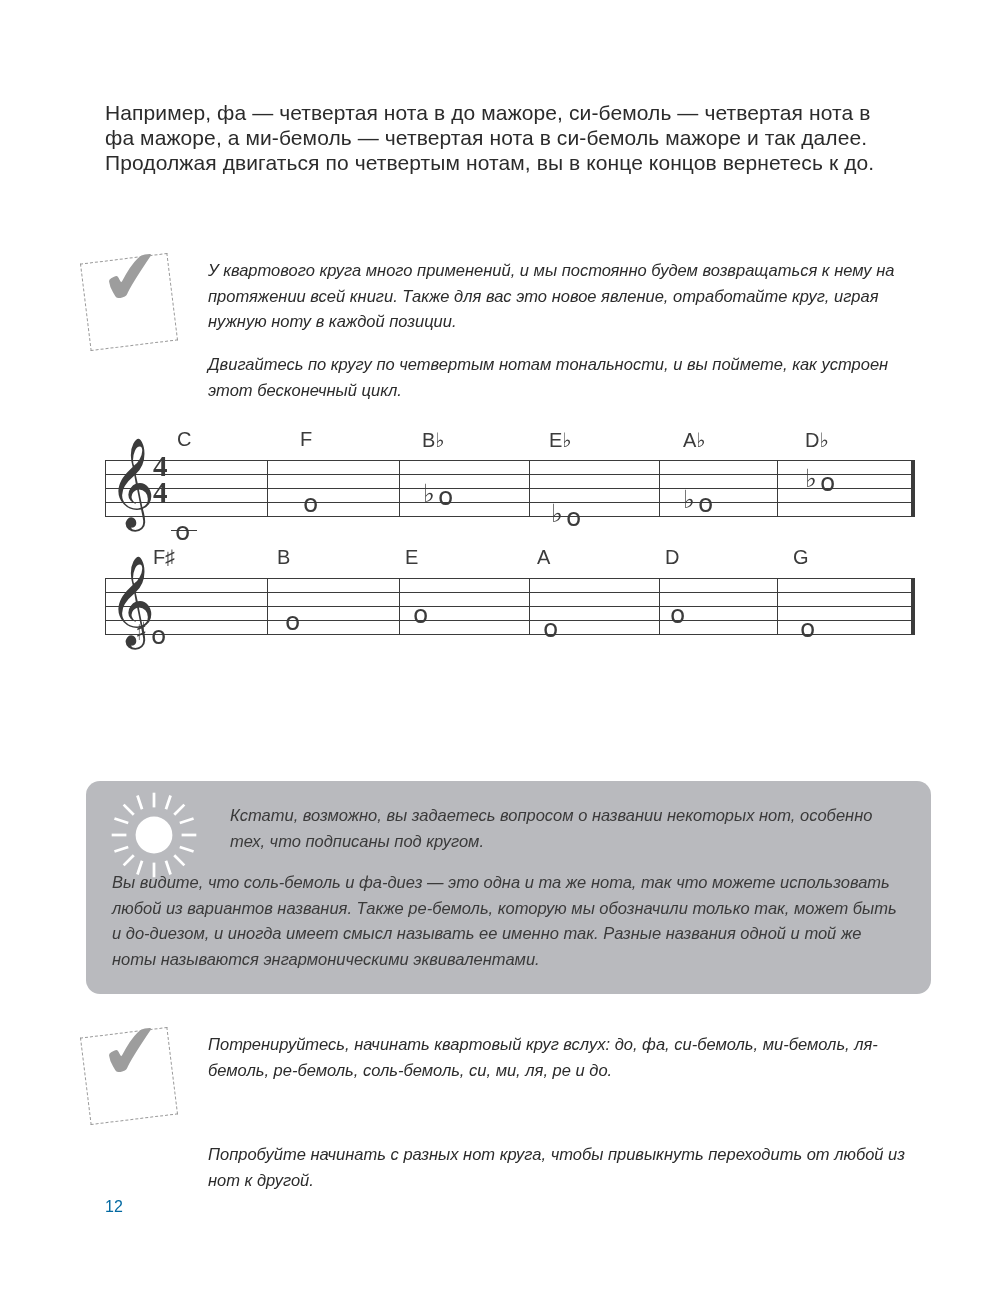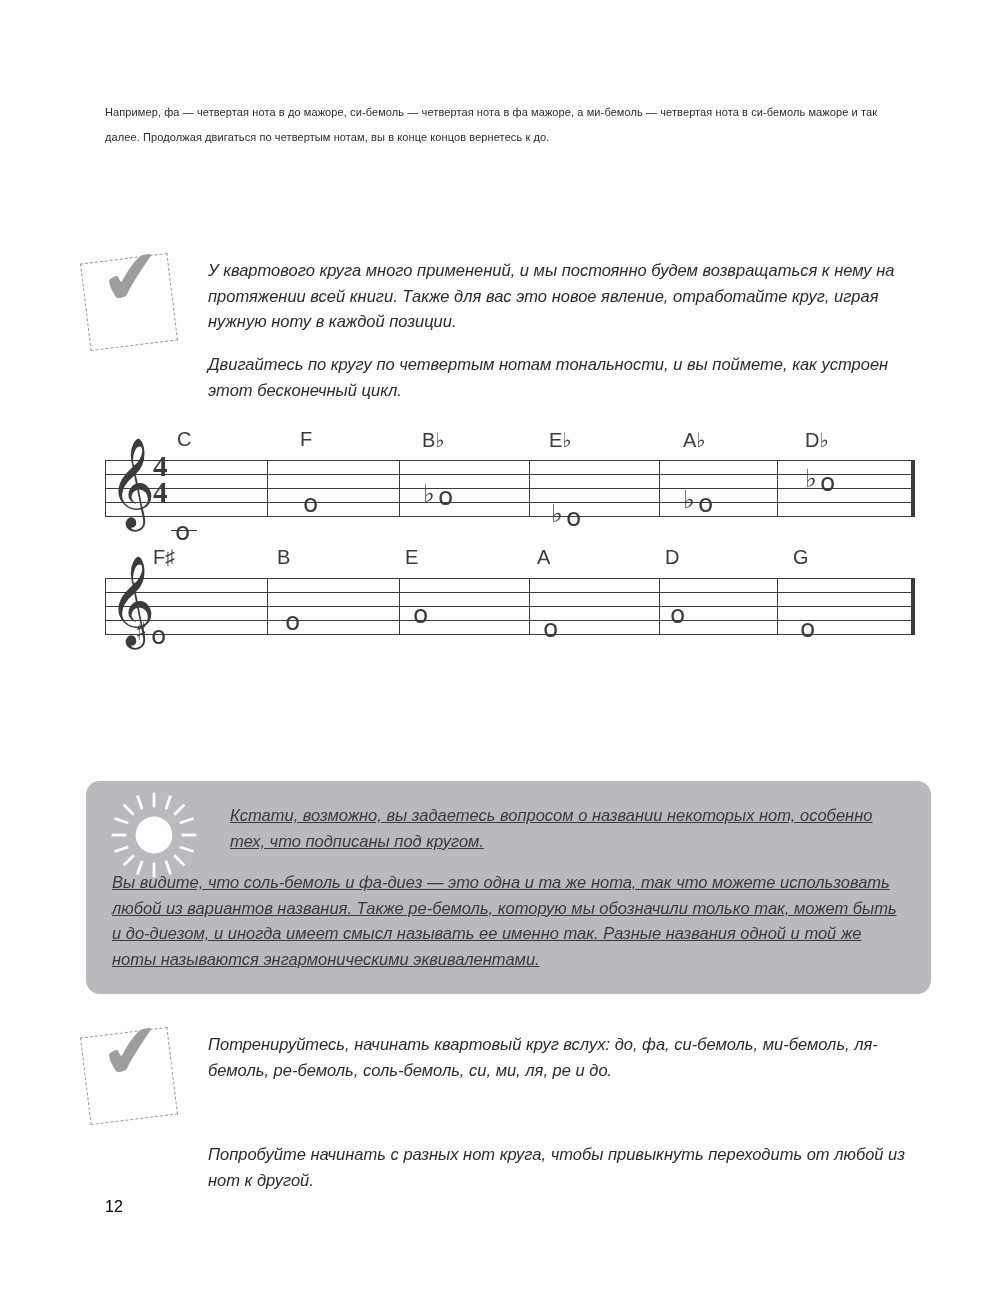--- a/index.html
+++ b/index.html
@@ -18,21 +18,21 @@
   .page {
     position: absolute;
     left: 0; top: 0;
     width: 986px;
     height: 1299px;
   }
 
   
   .para {
     position: absolute;
-    font-size: 11px;
+    font-size: 21px;
     line-height: 25px;
     color: #2b2b2b;
     letter-spacing: 0.1px;
   }
   .intro {
     left: 105px;
     top: 100px;
     width: 790px;
   }
   .practice {
@@ -156,21 +156,20 @@
     top: 781px;
     width: 845px;
     padding: 16px 26px 22px 26px;
     box-sizing: border-box;
     background: #b9babe;
     border-radius: 14px;
     color: #3a3a3a;
     font-style: italic;
     font-size: 16.5px;
     line-height: 25.5px;
-    text-decoration: underline;
   }
   .notebox .lead {
     margin-left: 118px;
     margin-top: 6px;
   }
   .notebox .rest {
     margin-top: 16px;
   }
   .sun {
     position: absolute;
@@ -178,21 +177,21 @@
     top: 8px;
     width: 92px;
     height: 92px;
   }
 
   .pagenum {
     position: absolute;
     left: 105px;
     top: 1198px;
     font-size: 16px;
-    color: #000000;
+    color: #0369a1;
   }
 </style>
 </head>
 <body>
 
 <div class="page">
 
   <div class="para intro">Например, фа — четвертая нота в до мажоре, си-бемоль — четвертая нота в фа мажоре, а ми-бемоль — четвертая нота в си-бемоль мажоре и так далее. Продолжая двигаться по четвертым нотам, вы в конце концов вернетесь к до.</div>
 
   <div class="callout">

